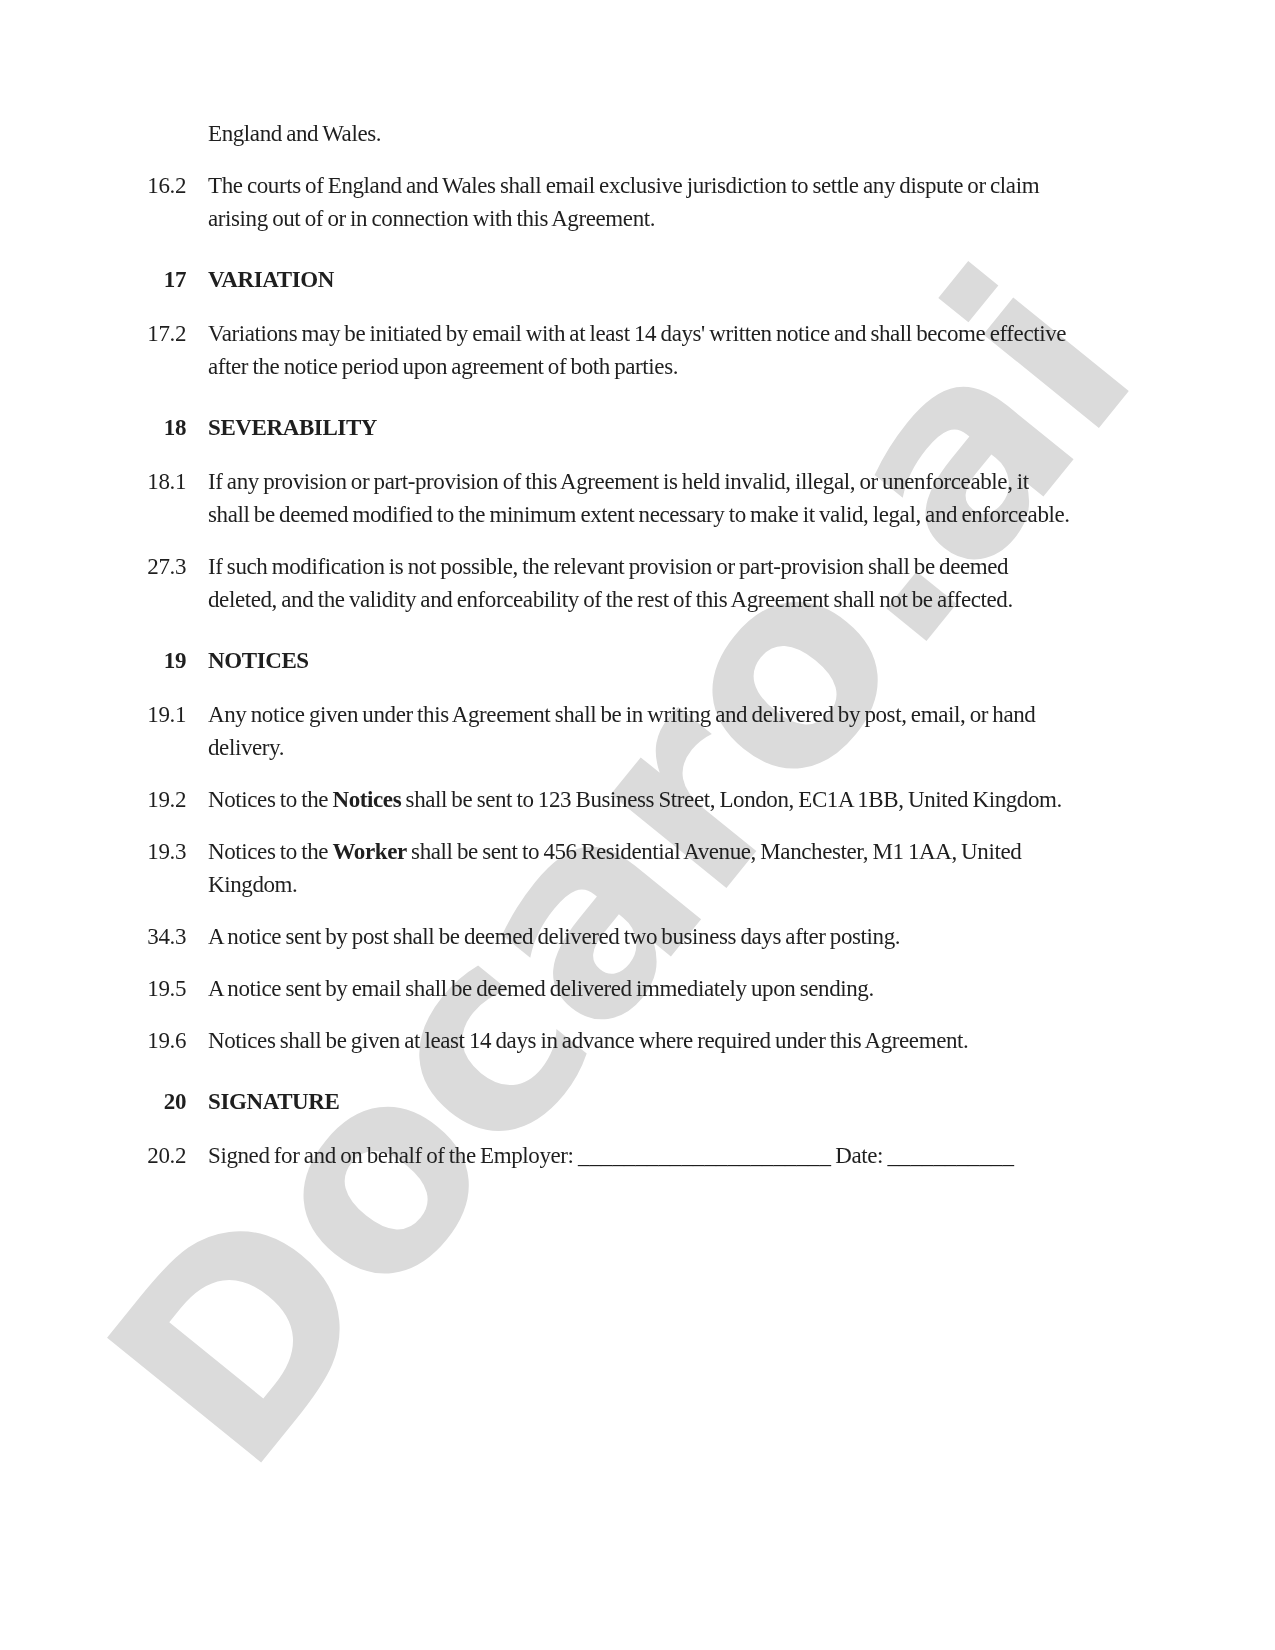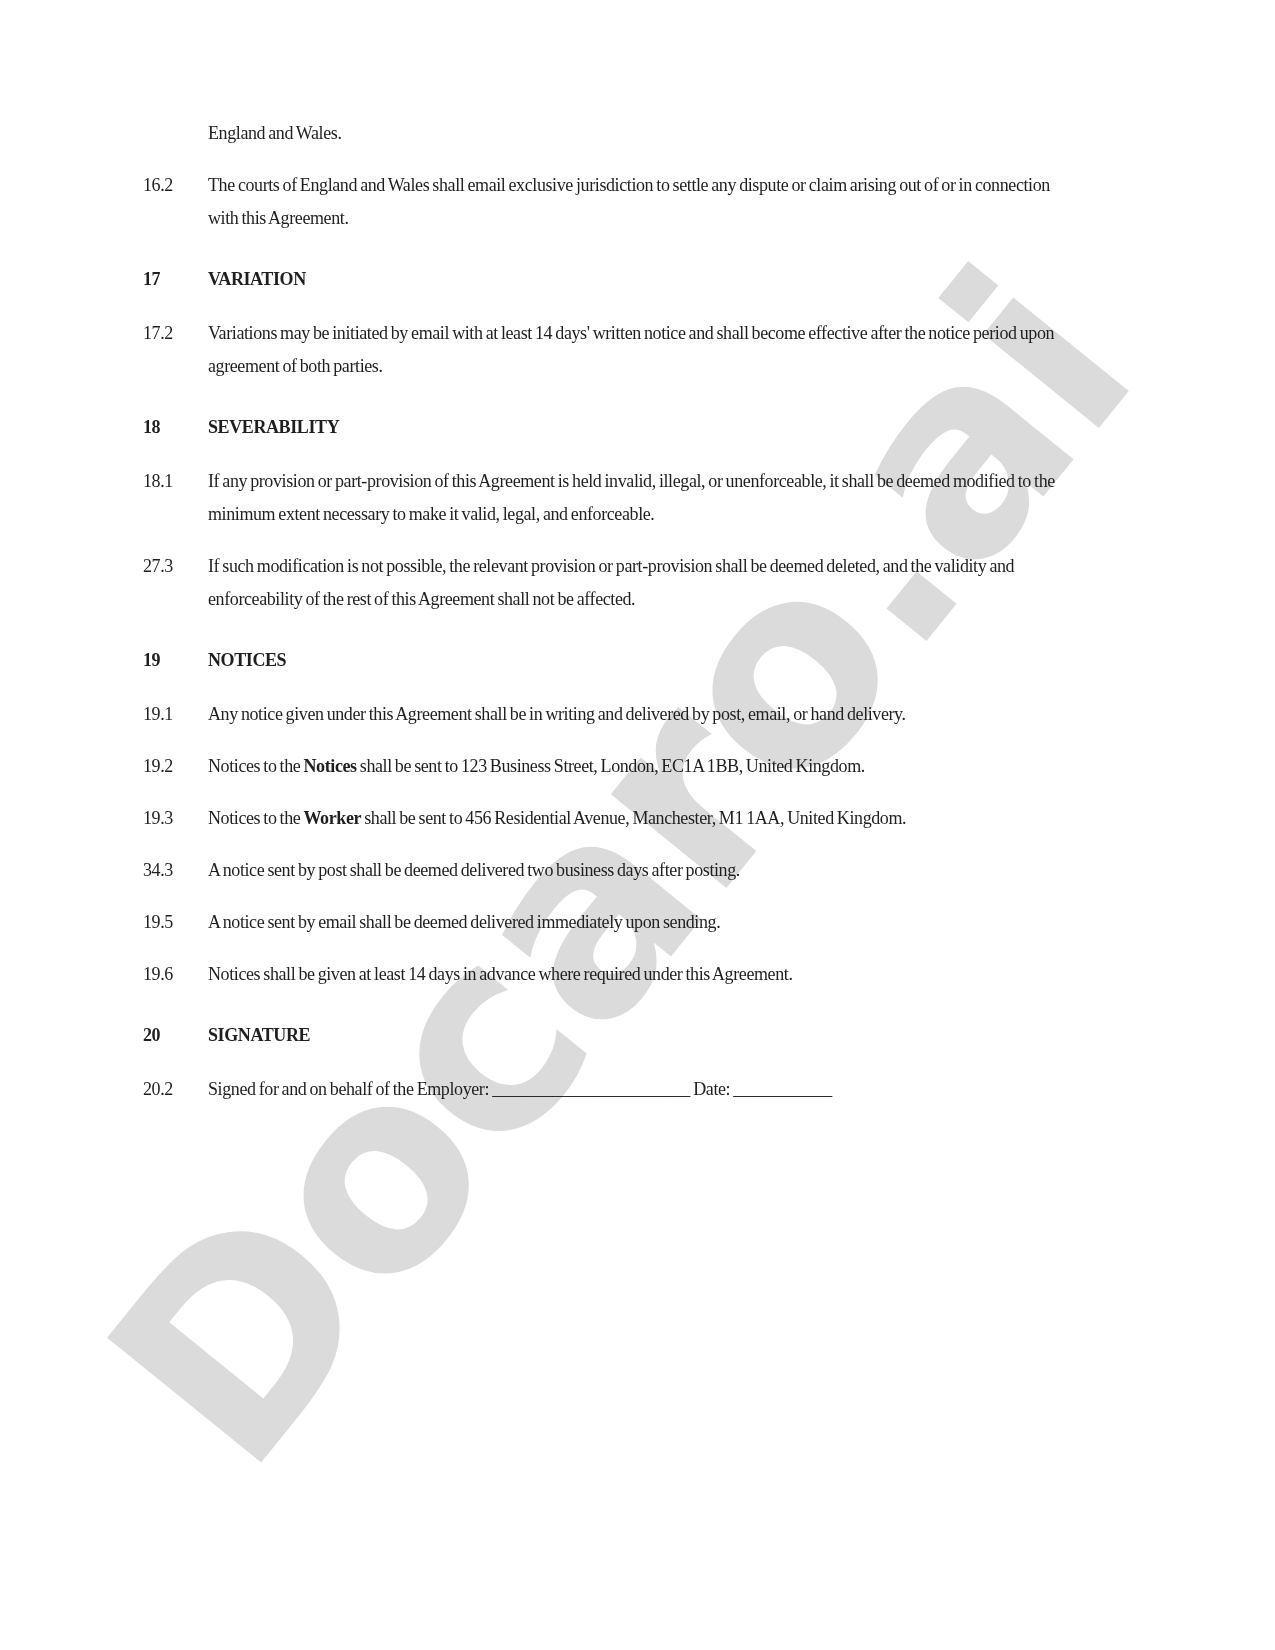--- a/index.html
+++ b/index.html
@@ -32,29 +32,30 @@
 
   #content {
     position: relative;
     z-index: 1;
     padding: 117px 0 0 143px;
   }
 
   .row {
     display: flex;
     align-items: flex-start;
-    font-size: 18px;
+    font-size: 23px;
     line-height: 33px;
     letter-spacing: -0.4px;
     word-spacing: -1px;
     margin: 0 0 19px 0;
   }
 
   .row .num {
     flex: 0 0 43px;
+    text-align: right;
     white-space: nowrap;
   }
 
   .row .txt {
     margin-left: 22px;
     width: 866px;
   }
 
   .row.heading {
     margin-top: 28px;

